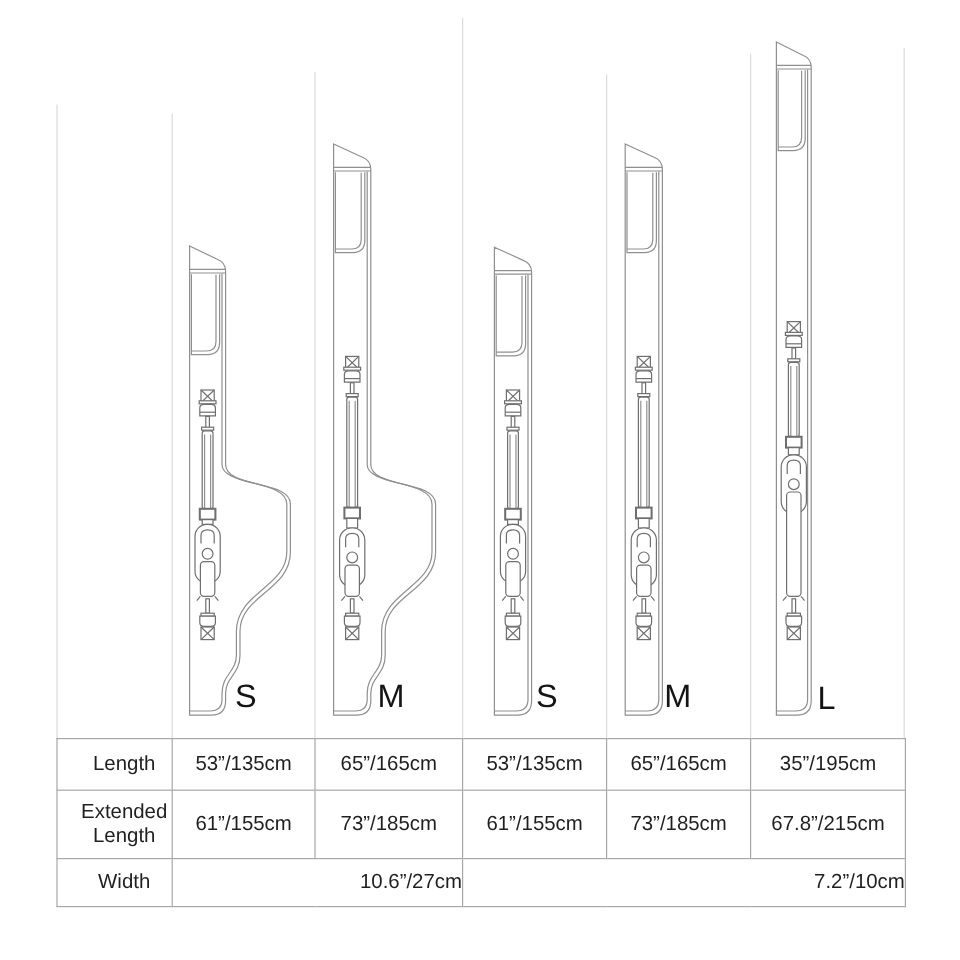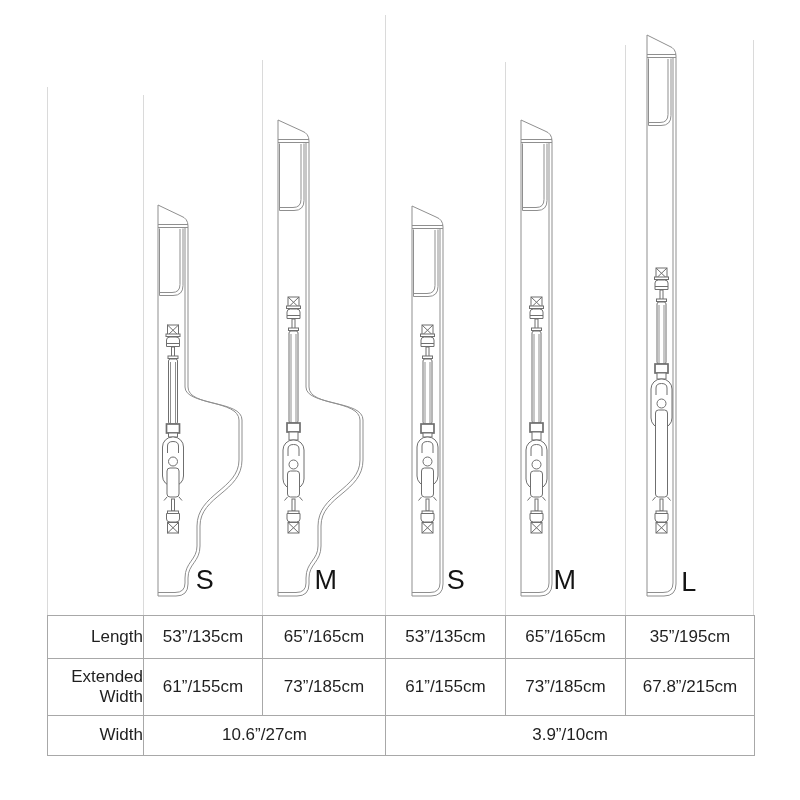--- a/index.html
+++ b/index.html
@@ -15,24 +15,24 @@
   }
   table.spec{
     position:absolute;left:47px;top:615px;width:707px;
     border-collapse:collapse;table-layout:fixed;
     font-size:17px;color:#1f1f1f;
   }
   table.spec td{
     border:1px solid #a8a8a8;text-align:center;vertical-align:middle;
     padding:0;line-height:1.2;
   }
-  table.spec td.lbl{text-align:right;padding-left:16px;}
+  table.spec td.lbl{text-align:center;padding-left:16px;}
   tr.r1 td{height:42px;}
   tr.r2 td{height:56px;}
-  tr.r3 td{height:39px;}
+  tr.r3 td{height:39px;text-align:right;}
 </style>
 </head>
 <body>
 
 <div class="canvas">
 
   <svg id="bags-svg" width="800" height="800" viewBox="0 0 800 800">
       <line x1="47.5" y1="87" x2="47.5" y2="615" stroke="#dadada" stroke-width="1"></line>
       <line x1="143.5" y1="95" x2="143.5" y2="615" stroke="#dadada" stroke-width="1"></line>
       <line x1="262.5" y1="60" x2="262.5" y2="615" stroke="#dadada" stroke-width="1"></line>
@@ -235,27 +235,27 @@
     <tbody>
         <tr class="r1">
       <td class="lbl">Length</td>
       <td>53”/135cm</td>
       <td>65”/165cm</td>
       <td>53”/135cm</td>
       <td>65”/165cm</td>
       <td>35”/195cm</td>
     </tr>
     <tr class="r2">
-      <td class="lbl">Extended Width</td>
+      <td class="lbl">Extended Length</td>
       <td>61”/155cm</td>
       <td>73”/185cm</td>
       <td>61”/155cm</td>
       <td>73”/185cm</td>
       <td>67.8”/215cm</td>
     </tr>
     <tr class="r3">
       <td class="lbl">Width</td>
       <td colspan="2">10.6”/27cm</td>
-      <td colspan="3">3.9”/10cm</td>
+      <td colspan="3">7.2”/10cm</td>
     </tr>
   </tbody>
     </table>
 </div>
 
 </body></html>

